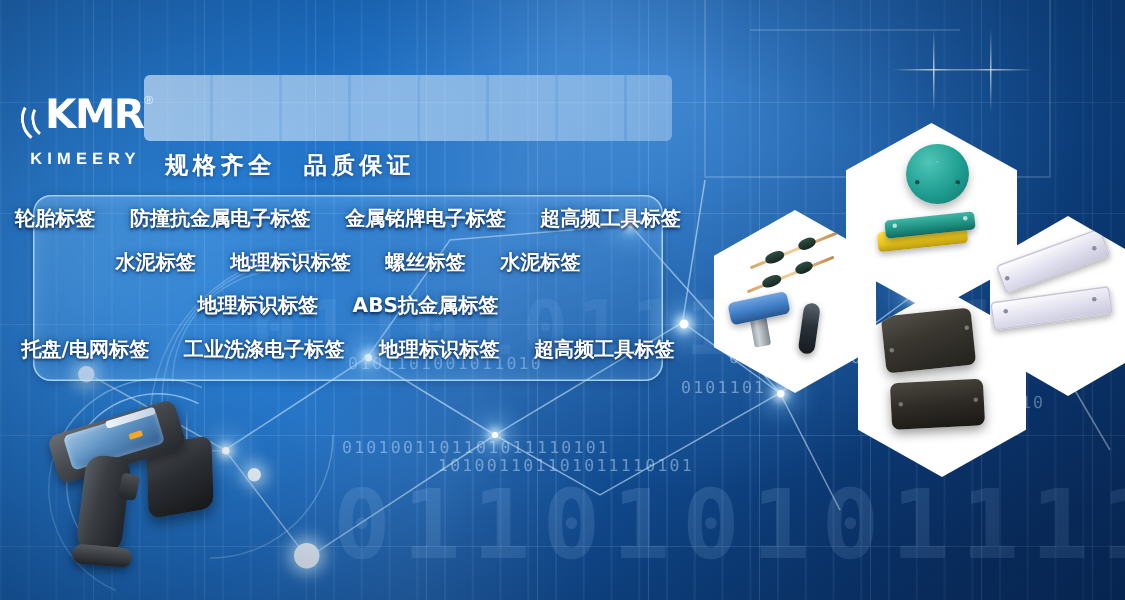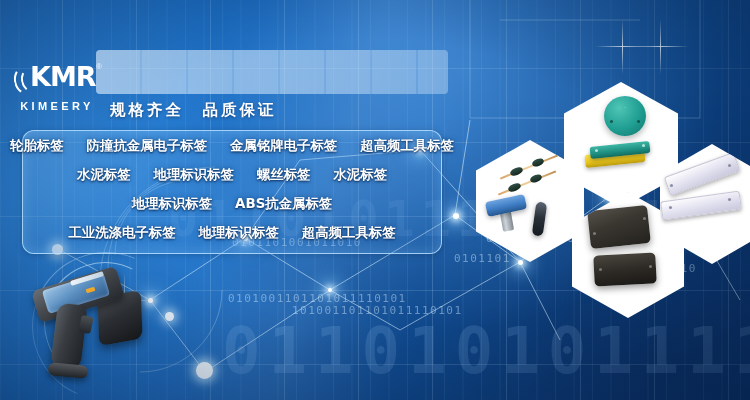--- a/index.html
+++ b/index.html
@@ -280,20 +280,21 @@
       <span class="pitem">水泥标签</span>
       <span class="pitem">地理标识标签</span>
       <span class="pitem">螺丝标签</span>
       <span class="pitem">水泥标签</span>
     </div>
     <div class="prow">
       <span class="pitem">地理标识标签</span>
       <span class="pitem">ABS抗金属标签</span>
     </div>
     <div class="prow">
+      <span class="pitem">托盘/电网标签</span>
       <span class="pitem">工业洗涤电子标签</span>
       <span class="pitem">地理标识标签</span>
       <span class="pitem">超高频工具标签</span>
     </div>
   </div>
 
   <div class="swoosh" style="left:44px;top:262px;width:120px;height:120px;transform:rotate(-18deg);"></div>
   <div class="swoosh" style="left:32px;top:252px;width:146px;height:146px;transform:rotate(-22deg);opacity:.6;"></div>
   <div id="reader">
     <div class="rd ant"></div>

